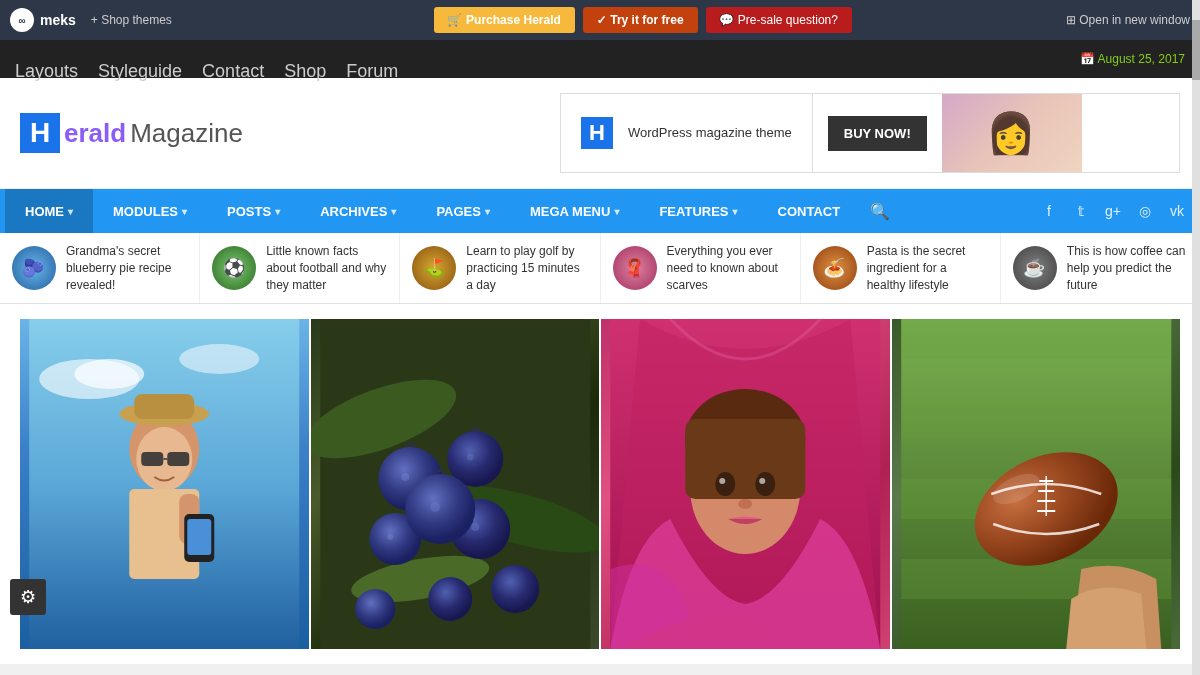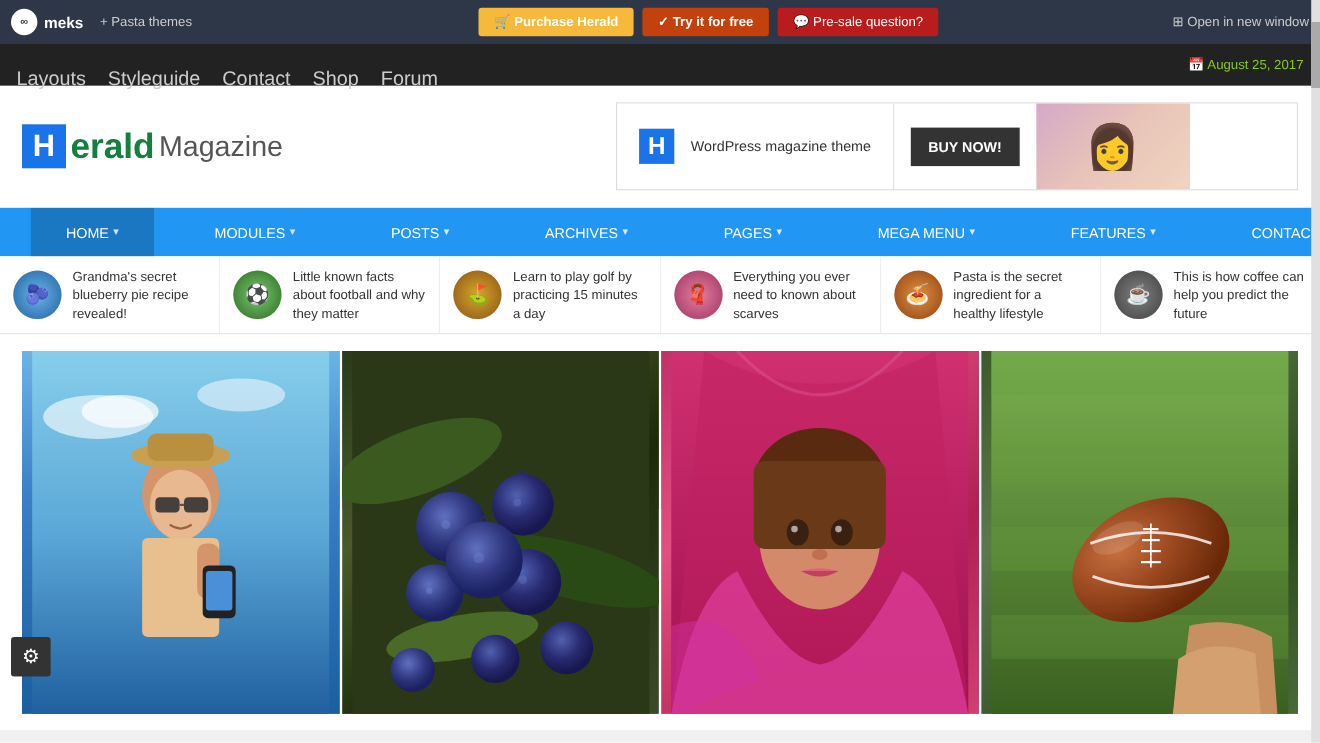--- a/index.html
+++ b/index.html
@@ -55,21 +55,21 @@
       background: #fff; padding: 15px 20px;
       display: flex; align-items: center; justify-content: space-between;
       border-bottom: 1px solid #eee;
     }
     .site-logo { display: flex; align-items: center; }
     .logo-h {
       background: #1a73e8; color: #fff; font-size: 28px; font-weight: bold;
       width: 40px; height: 40px; display: flex; align-items: center; justify-content: center;
       margin-right: 4px;
     }
-    .logo-text { font-size: 32px; color: #15803d; font-weight: 300; }
+    .logo-text { font-size: 26px; color: #8b5cf6; font-weight: 300; }
     .logo-text strong { font-weight: bold; }
     .logo-sub { font-size: 26px; color: #555; margin-left: 4px; }
 
     
     .header-banner {
       background: #fff; border: 1px solid #ddd; display: flex; align-items: center;
       width: 620px; height: 80px; overflow: hidden;
     }
     .banner-left {
       display: flex; align-items: center; padding: 0 20px; gap: 15px;
@@ -96,23 +96,23 @@
       display: flex; align-items: center; justify-content: center; font-size: 40px;
     }
 
     
     .main-nav {
       background: #2196f3; height: 44px; display: flex; align-items: center;
       padding: 0 0 0 5px; justify-content: space-between;
     }
     .main-nav-items { display: flex; align-items: center; height: 100%; }
     .nav-item {
-      color: #fff; padding: 0 32px; height: 100%; display: flex; align-items: center;
-      font-size: 13px; font-weight: normal; text-transform: uppercase; cursor: pointer;
-      gap: 4px; white-space: nowrap; margin-left: 23px;
+      color: #fff; padding: 0 20px; height: 100%; display: flex; align-items: center;
+      font-size: 13px; font-weight: bold; text-transform: uppercase; cursor: pointer;
+      gap: 4px; white-space: nowrap;
     }
     .nav-item.active { background: rgba(0,0,0,0.2); }
     .nav-arrow { font-size: 10px; opacity: 0.8; }
     .nav-search { color: #fff; font-size: 16px; cursor: pointer; padding: 0 10px; }
     .nav-socials { display: flex; align-items: center; gap: 2px; padding-right: 8px; }
     .social-icon {
       width: 30px; height: 30px; display: flex; align-items: center; justify-content: center;
       color: #fff; font-size: 14px; cursor: pointer; opacity: 0.85;
     }
 
@@ -195,21 +195,21 @@
   </style>
 </head>
 <body>
 
 <div class="admin-bar">
   <div class="admin-bar-left">
     <div class="meks-logo">
       <div class="meks-logo-icon">∞</div>
       <span>meks</span>
     </div>
-    <span class="more-themes">+ Pasta themes</span>
+    <span class="more-themes">+ Shop themes</span>
   </div>
   <div class="admin-bar-center">
     <button class="btn-purchase">🛒 Purchase Herald</button>
     <button class="btn-try">✓ Try it for free</button>
     <button class="btn-presale">💬 Pre-sale question?</button>
   </div>
   <div class="admin-bar-right">⊞ Open in new window</div>
 </div>
 
 <div class="secondary-nav">

